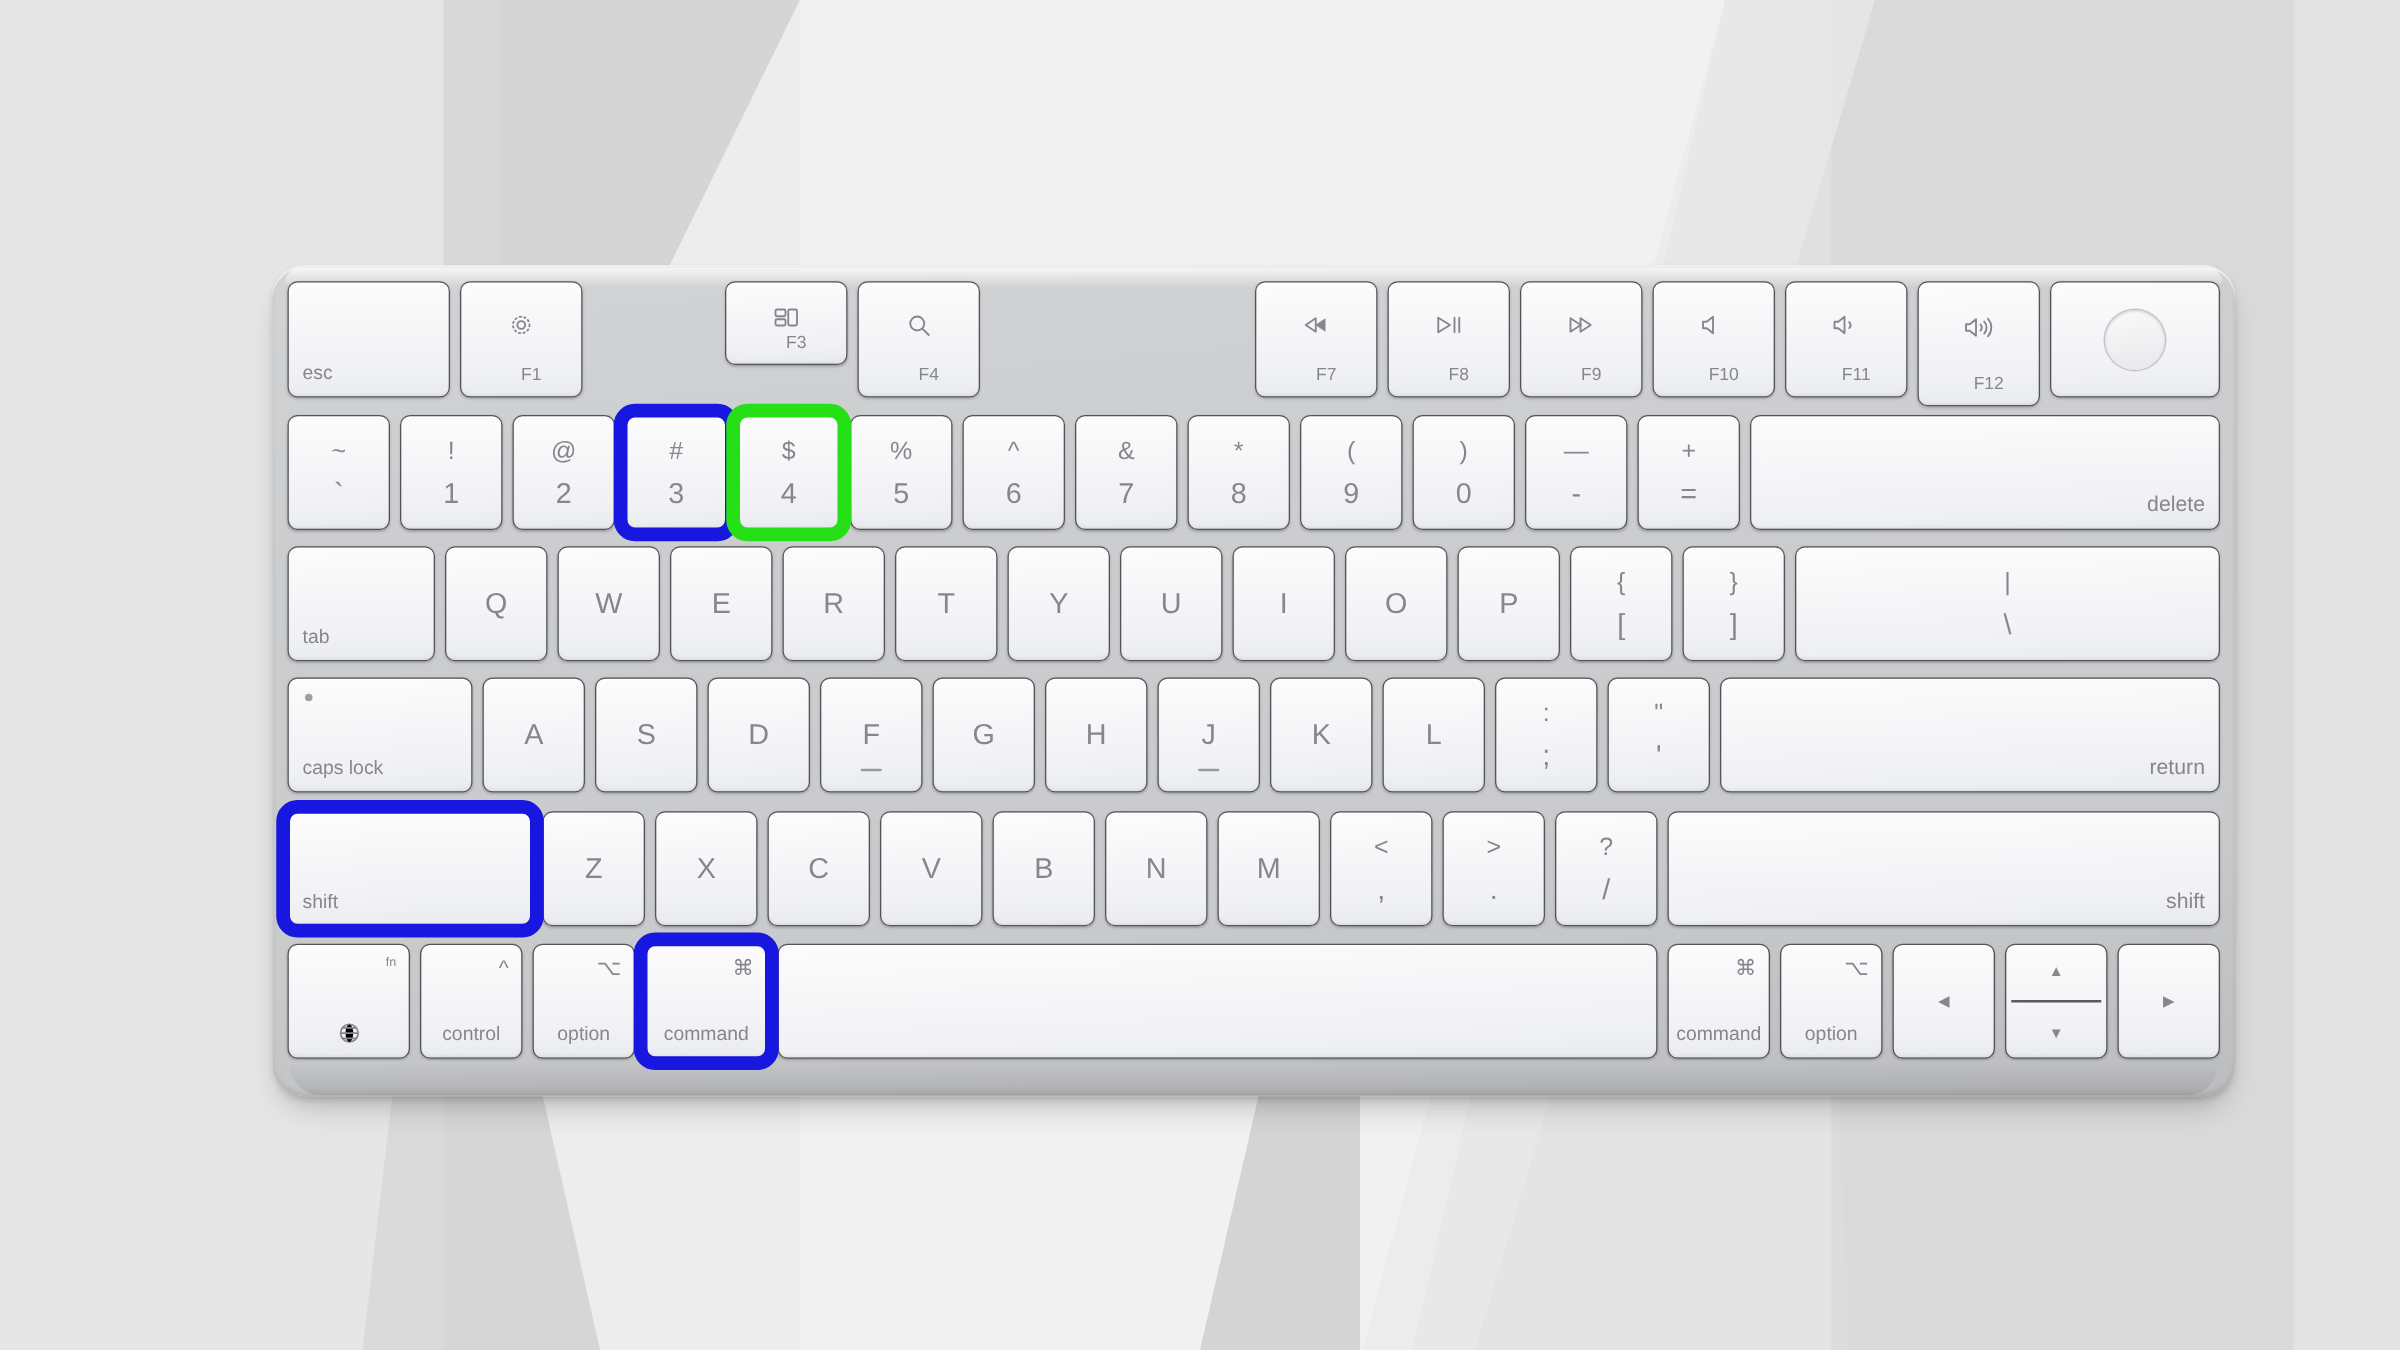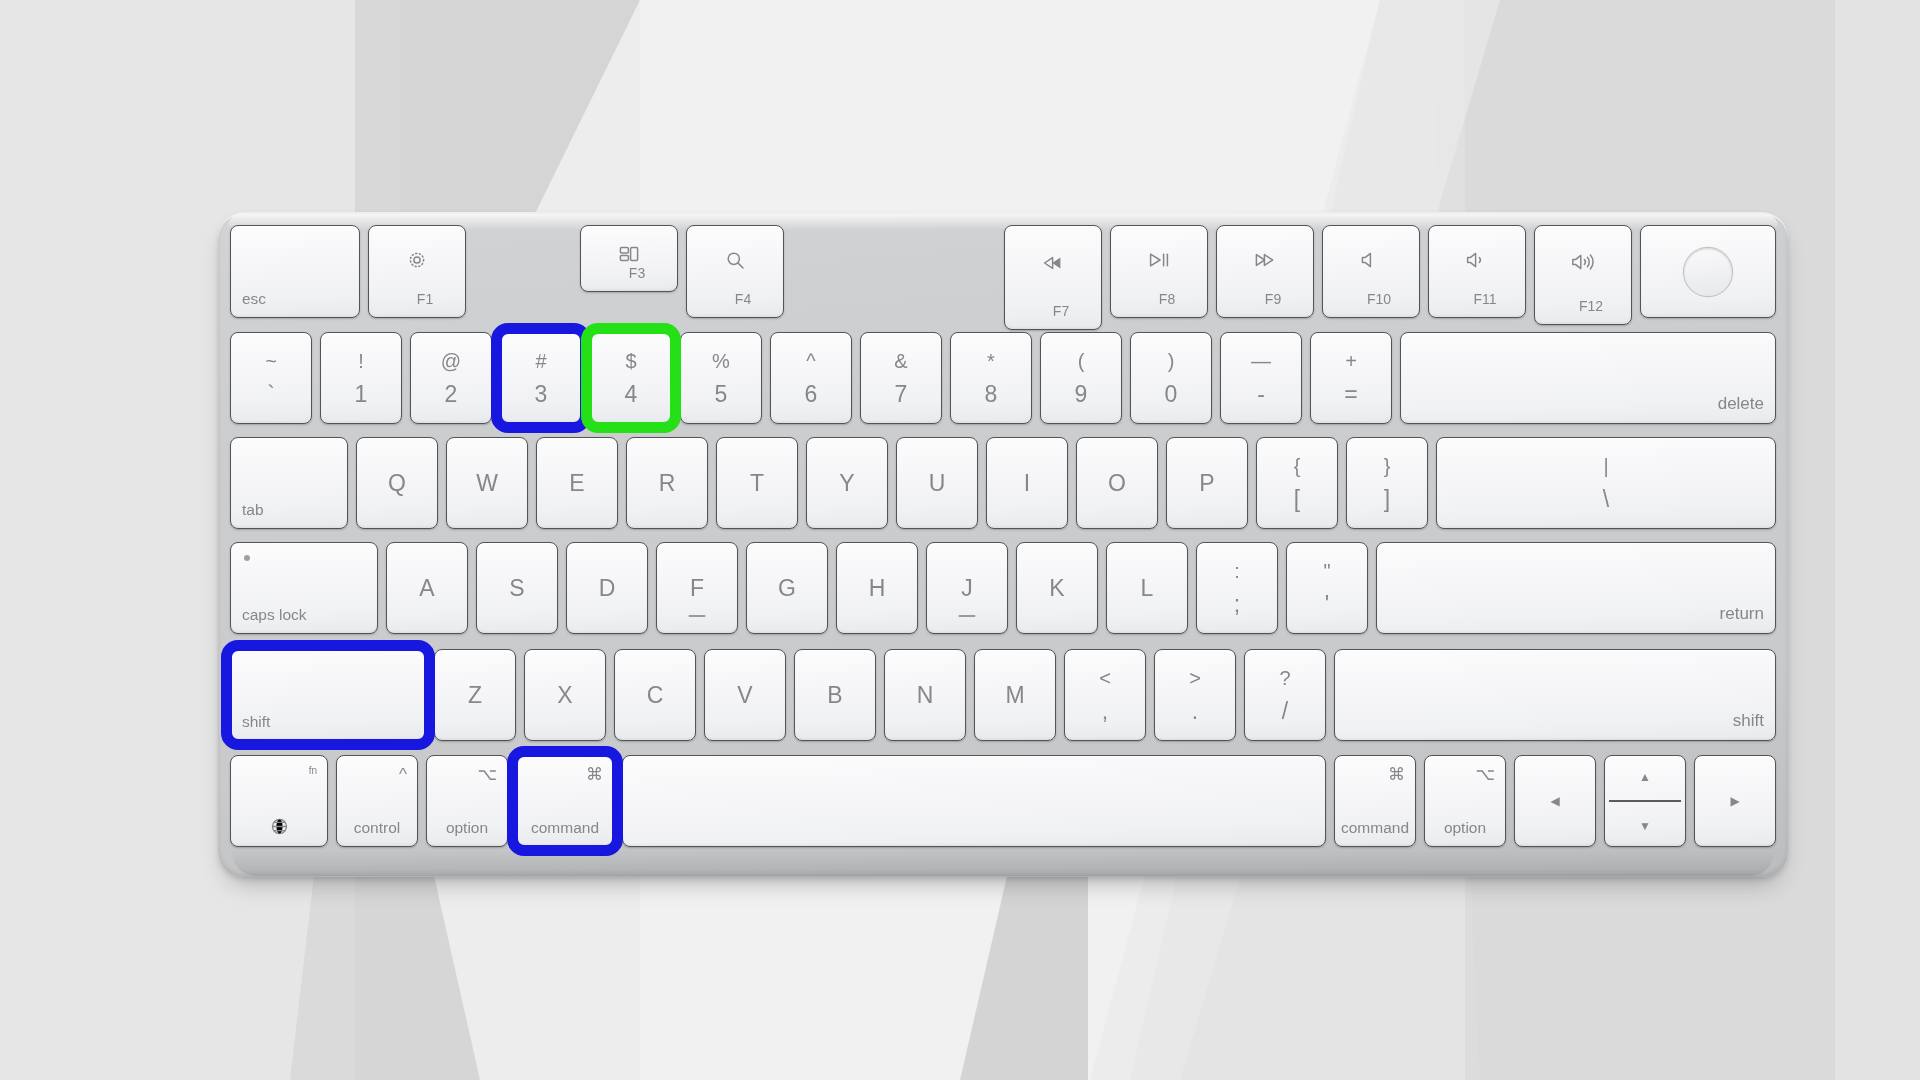--- a/index.html
+++ b/index.html
@@ -311,21 +311,21 @@
             </svg></div>
           <span class="lg fnum">F3</span>
         </div>
         <div class="key" id="kb-f4" style="left: 468px; top: 13px; width: 98px; height: 93px; text-decoration: underline;">
           <div class="lg tc"><svg class="fnicon" width="24" height="24" viewBox="0 0 24 24">
               <circle cx="10.8" cy="10.8" r="5.6"></circle>
         <line x1="15.1" y1="15.1" x2="20.0" y2="20.0"></line>
             </svg></div>
           <span class="lg fnum">F4</span>
         </div>
-        <div class="key" id="kb-f7" style="left: 786px; top: 13px; width: 98px; height: 105px;">
+        <div class="key" id="kb-f7" style="left: 786px; top: 13px; width: 98px; height: 93px;">
           <div class="lg tc"><svg class="fnicon" width="24" height="24" viewBox="0 0 24 24">
               <polygon points="11.2,12 19.4,6.6 19.4,17.4" class="filled"></polygon>
         <polygon points="3.6,12 11.6,6.6 11.6,17.4"></polygon>
             </svg></div>
           <span class="lg fnum">F7</span>
         </div>
         <div class="key" id="kb-f8" style="left: 892px; top: 13px; width: 98px; height: 93px;">
           <div class="lg tc"><svg class="fnicon" width="24" height="24" viewBox="0 0 24 24">
               <polygon points="3.6,6.2 13.0,12 3.6,17.8"></polygon>
         <line x1="16.6" y1="6.2" x2="16.6" y2="17.8"></line>

